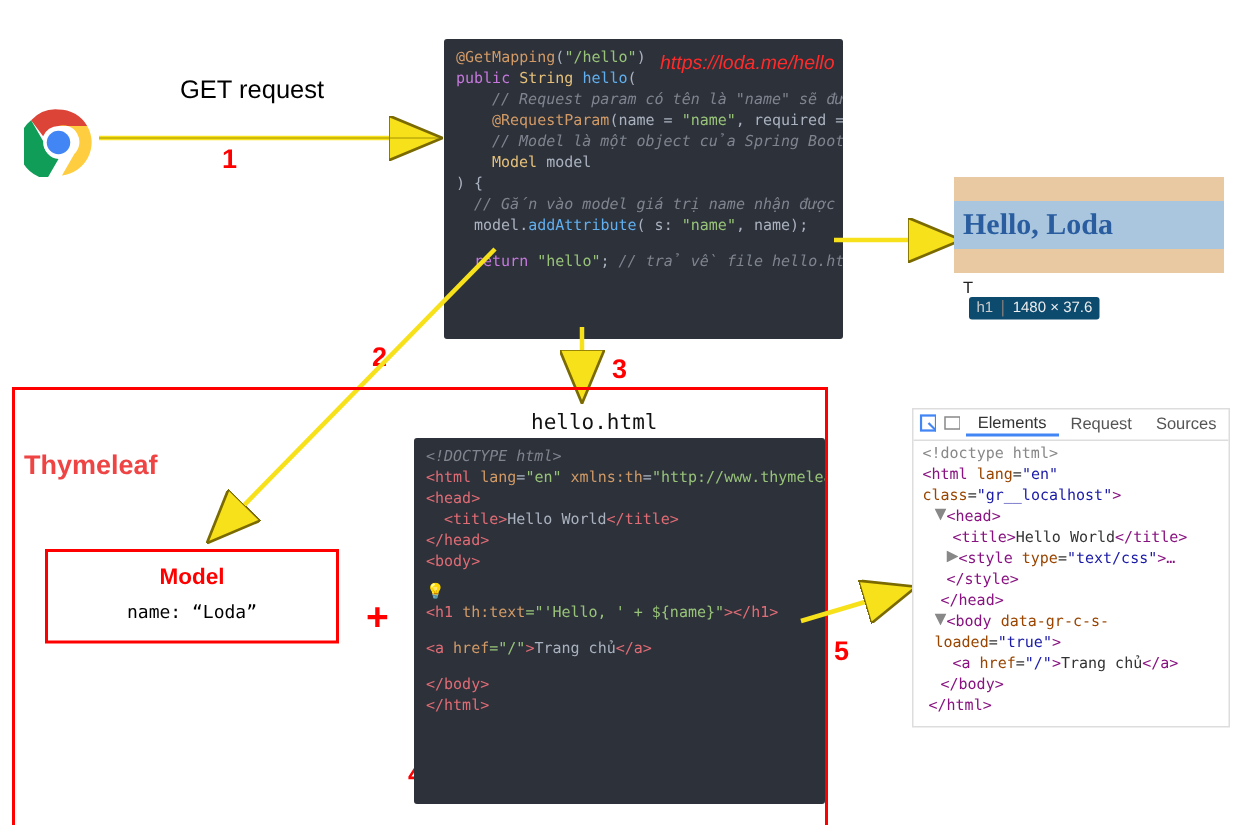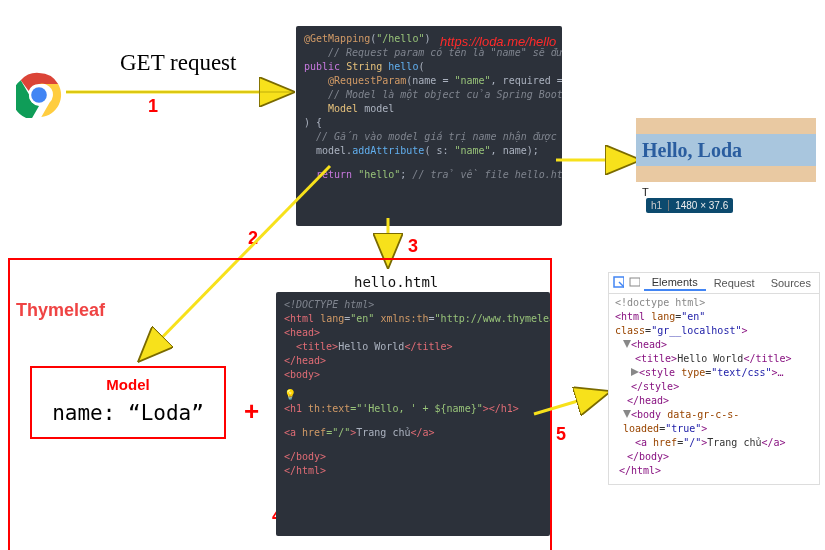--- a/index.html
+++ b/index.html
@@ -63,39 +63,39 @@
     padding: 8px 6px 12px;
   }
   .model-title {
     color: #ff0000;
     font-weight: bold;
     font-size: 15px;
     margin-bottom: 8px;
   }
   .model-kv {
     font-family: "Consolas","Menlo",monospace;
-    font-size: 21px;
+    font-size: 12px;
   }
   .plus {
     color: #ff0000;
     font-weight: bold;
     font-size: 26px;
   }
 
   
   .step {
     color: #ff0000;
     font-weight: bold;
     font-size: 18px;
   }
 
   
   .get-label {
-    font-family: Liberation Serif, serif;
-    font-size: 23px;
+    font-family: Liberation Sans, sans-serif;
+    font-size: 17px;
   }
 
   
   .preview {
     position: absolute;
     width: 180px;
   }
   .prev-band { height: 16px; }
   .band1 { background: #e9c9a2; }
   .band2 { background: #a9c6de; height: 32px; display:flex; align-items:center; padding-left:6px;}
@@ -168,22 +168,22 @@
       <marker id="ah" markerWidth="12" markerHeight="10" refX="11" refY="5" orient="auto">
     <path d="M0 0 L12 5 L0 10 z" fill="#f7e11b" stroke="#7a6a00" stroke-width="0.6"></path>
       </marker>
     </defs>
   <line x1="4" y1="20" x2="230" y2="20" stroke="#f7e11b" stroke-width="3" marker-end="url(#ah)"></line>
   <line x1="4" y1="20" x2="230" y2="20" stroke="#9a8b00" stroke-width="0.6"></line>
 </svg>
 
 <div class="abs codebox" style="left:296px; top:26px; width:250px; height:188px;">
   <div><span class="lit">@GetMapping</span><span class="pun">(</span><span class="str">"/hello"</span><span class="pun">)</span></div>
+  <div><span class="kw">public</span><span class="type"> String </span><span class="fn">hello</span><span class="pun">(</span></div>
   <div style="padding-left:24px;"><span class="cmt">// Request param có tên là "name" sẽ đư</span></div>
-  <div><span class="kw">public</span><span class="type"> String </span><span class="fn">hello</span><span class="pun">(</span></div>
   <div style="padding-left:24px;"><span class="lit">@RequestParam</span><span class="pun">(name = </span><span class="str">"name"</span><span class="pun">, required = f</span></div>
   <div style="padding-left:24px;"><span class="cmt">// Model là một object của Spring Boot,</span></div>
   <div style="padding-left:24px;"><span class="type">Model </span><span class="pun">model</span></div>
   <div><span class="pun">) {</span></div>
   <div style="padding-left:12px;"><span class="cmt">// Gắn vào model giá trị name nhận được</span></div>
   <div style="padding-left:12px;"><span class="pun">model.</span><span class="fn">addAttribute</span><span class="pun">( s: </span><span class="str">"name"</span><span class="pun">, name);</span></div>
   <div style="height:10px;"></div>
   <div style="padding-left:12px;"><span class="kw">return </span><span class="str">"hello"</span><span class="pun">; </span><span class="cmt">// trả về file hello.html cùn</span></div>
 </div>
 <div class="abs url-overlay" style="left:440px; top:34px;">https://loda.me/hello</div>

